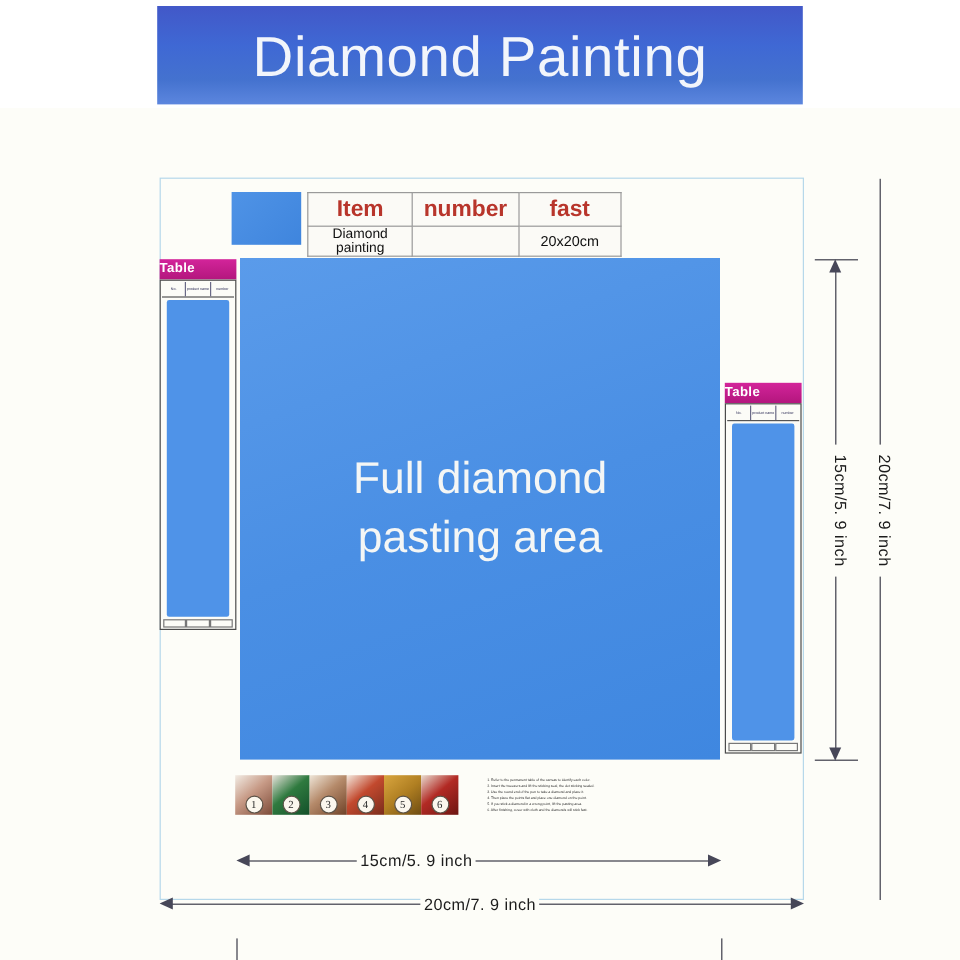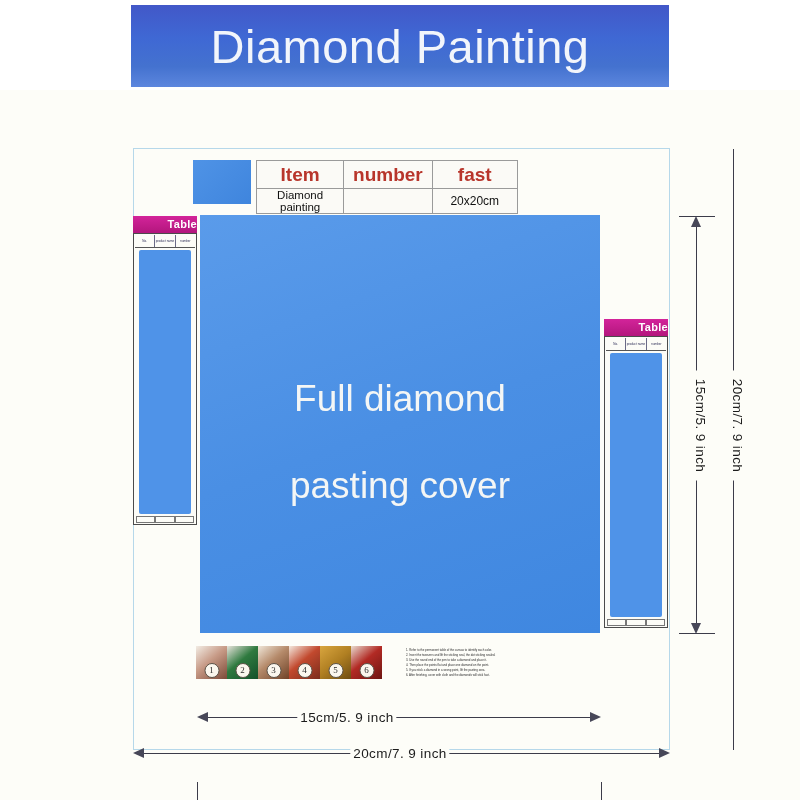--- a/index.html
+++ b/index.html
@@ -122,39 +122,38 @@
     flex-direction: column;
     align-items: center;
     justify-content: center;
   }
   .paste-area .paste-line {
     color: #f4f6f5;
     font-size: 37px;
     line-height: 1.32;
     white-space: nowrap;
     text-align: right;
-    margin-top: 38px;
   }
 
   
   .mini-table {
     position: absolute;
     width: 64px;
   }
   .mini-table.left  { left: 133px; top: 126px; }
   .mini-table.right { left: 604px; top: 229px; }
 
   .mini-table .badge {
     width: 100%;
     height: 17px;
     background: linear-gradient(180deg,#d3249a,#b3167d);
     color: #ffffff;
     font-size: 11px;
     font-weight: bold;
-    text-align: right;
+    text-align: left;
     line-height: 17px;
     letter-spacing: 0.3px;
     box-sizing: border-box;
   }
   .mini-table .sheet {
     width: 100%;
     height: 292px;
     border: 1px solid #4b4b4b;
     box-sizing: border-box;
     background: #fcfcf7;
@@ -315,21 +314,21 @@
     <tr>
       <td class="cell small">Diamond painting</td>
       <td class="cell small"></td>
       <td class="cell big">20x20cm</td>
     </tr>
   </tbody>
     </table>
 
   <div class="paste-area">
     <div class="paste-line">Full diamond</div>
-    <div class="paste-line">pasting cover</div>
+    <div class="paste-line">pasting area</div>
   </div>
 
   <div class="mini-table left">
     <div class="badge">Table</div>
     <div class="sheet">
       <div class="mini-head">
         <span>No.</span>
         <span>product name</span>
         <span>number</span>
       </div>

